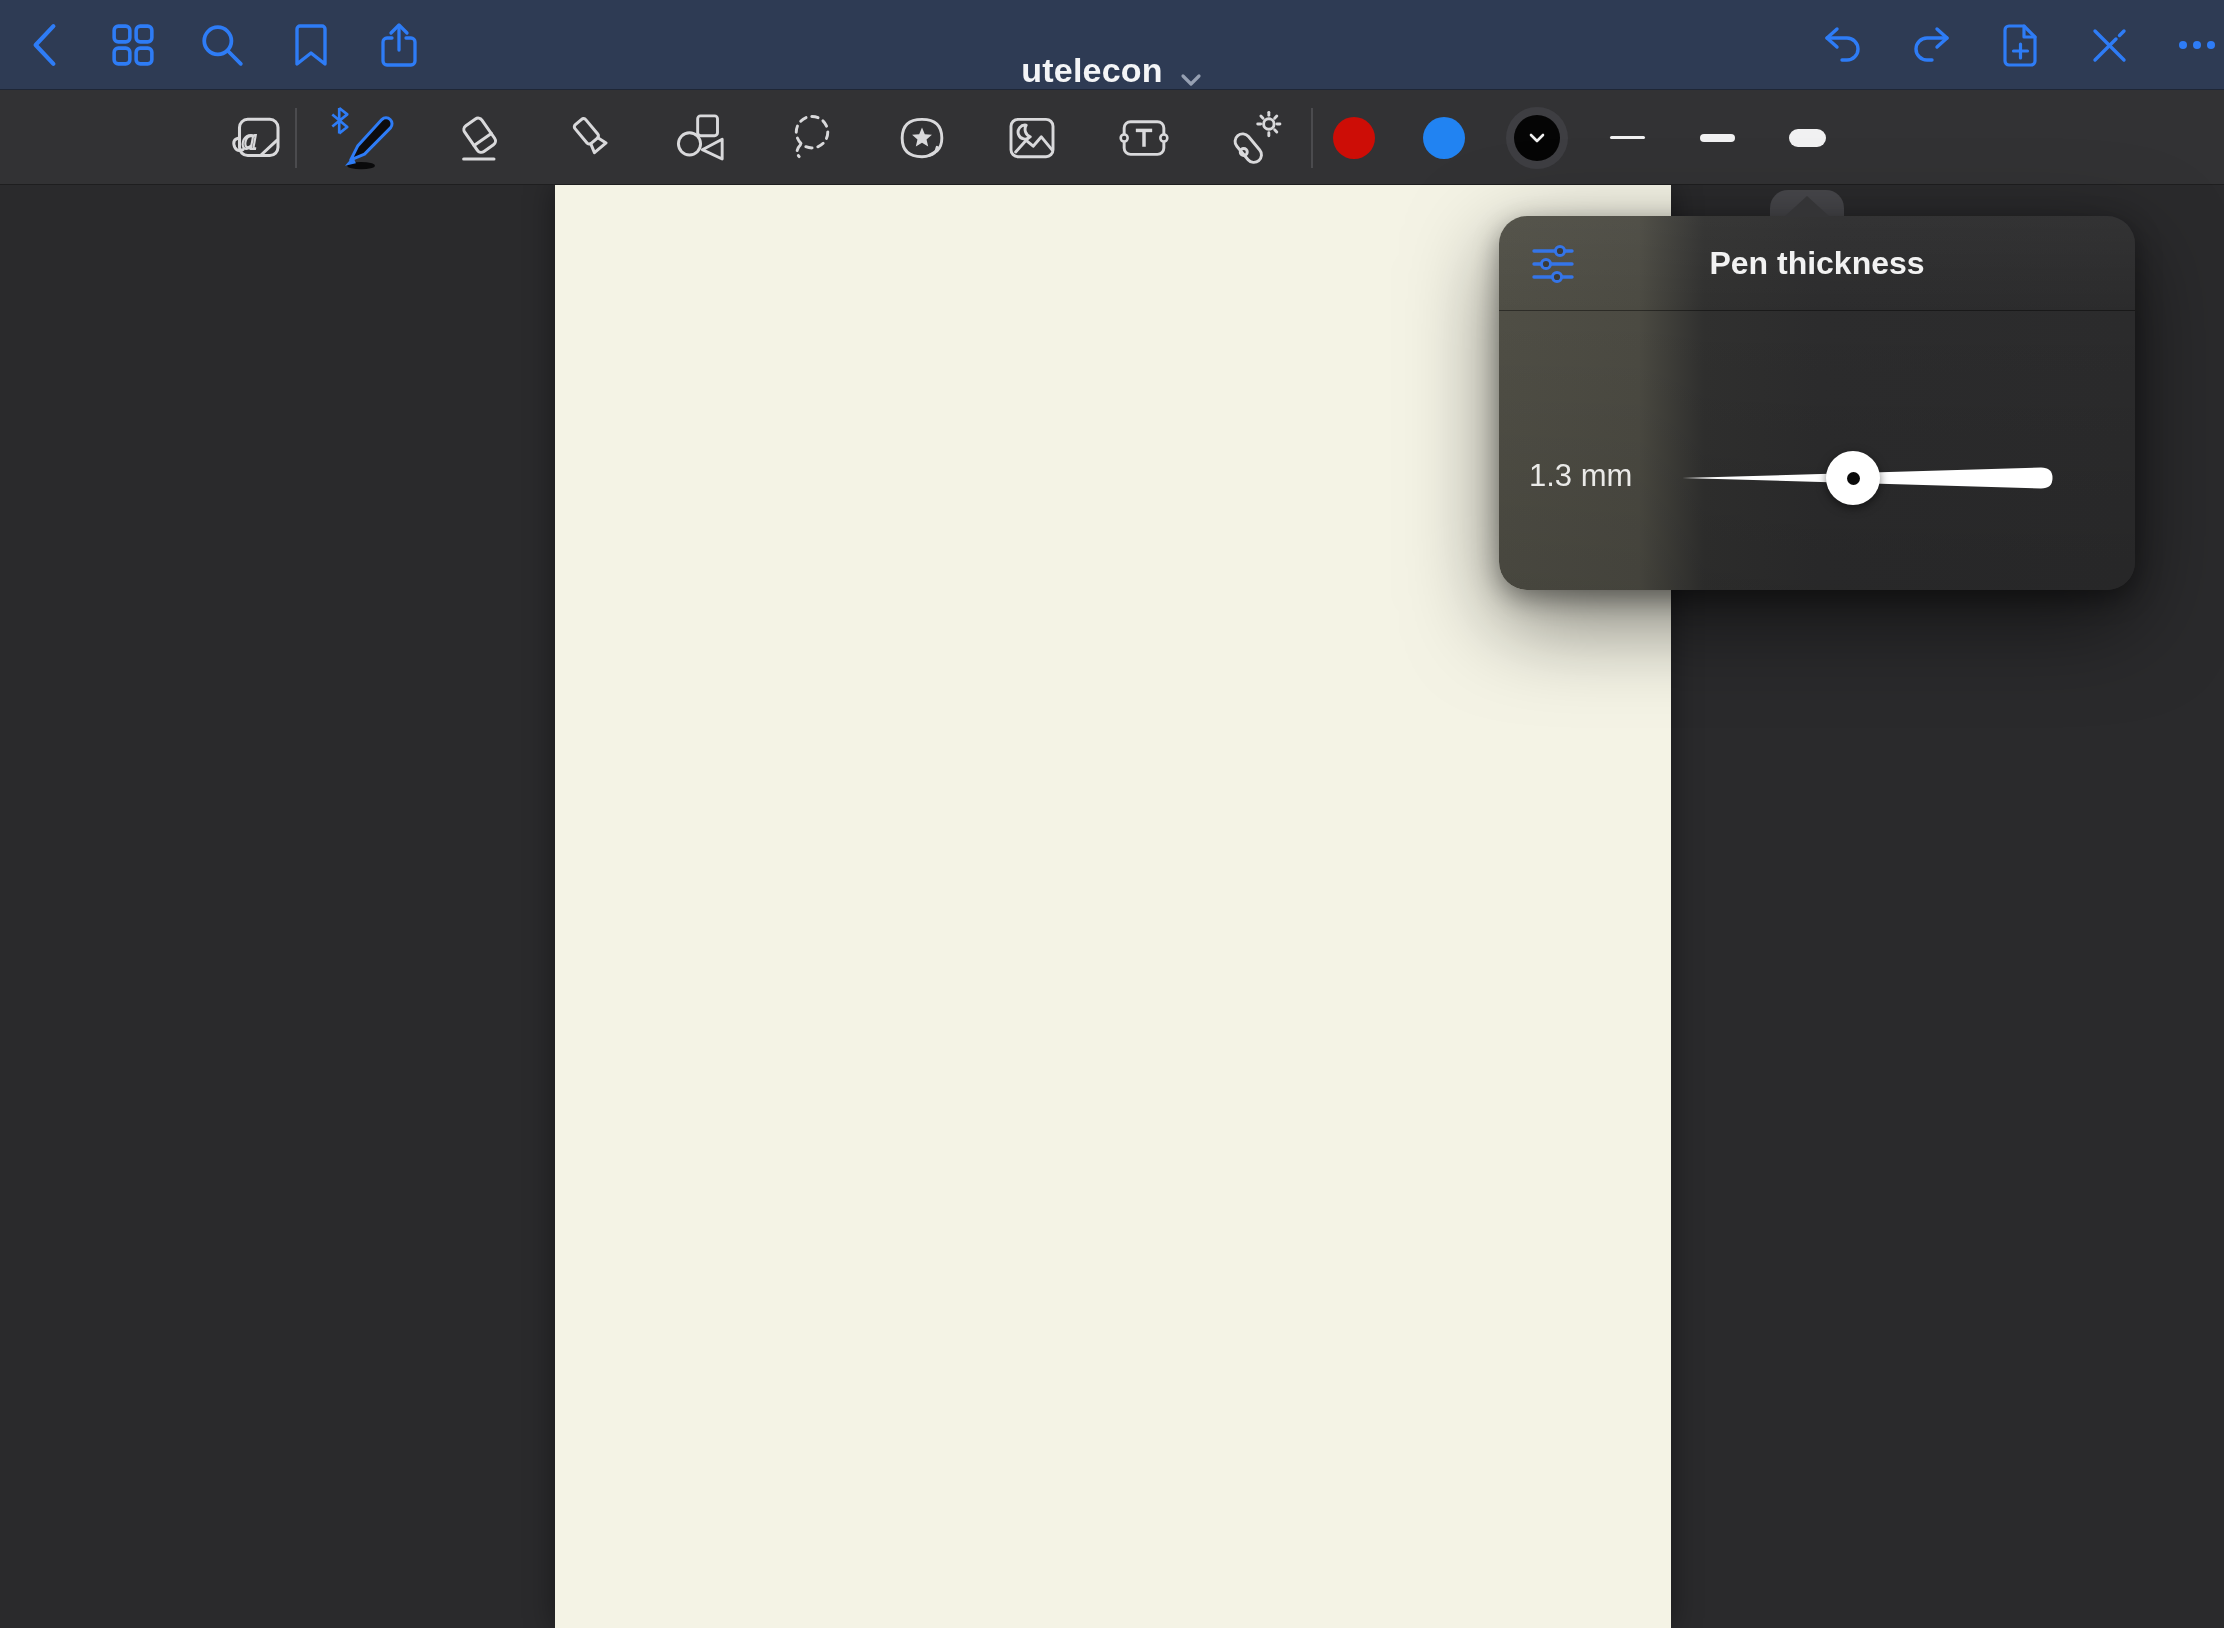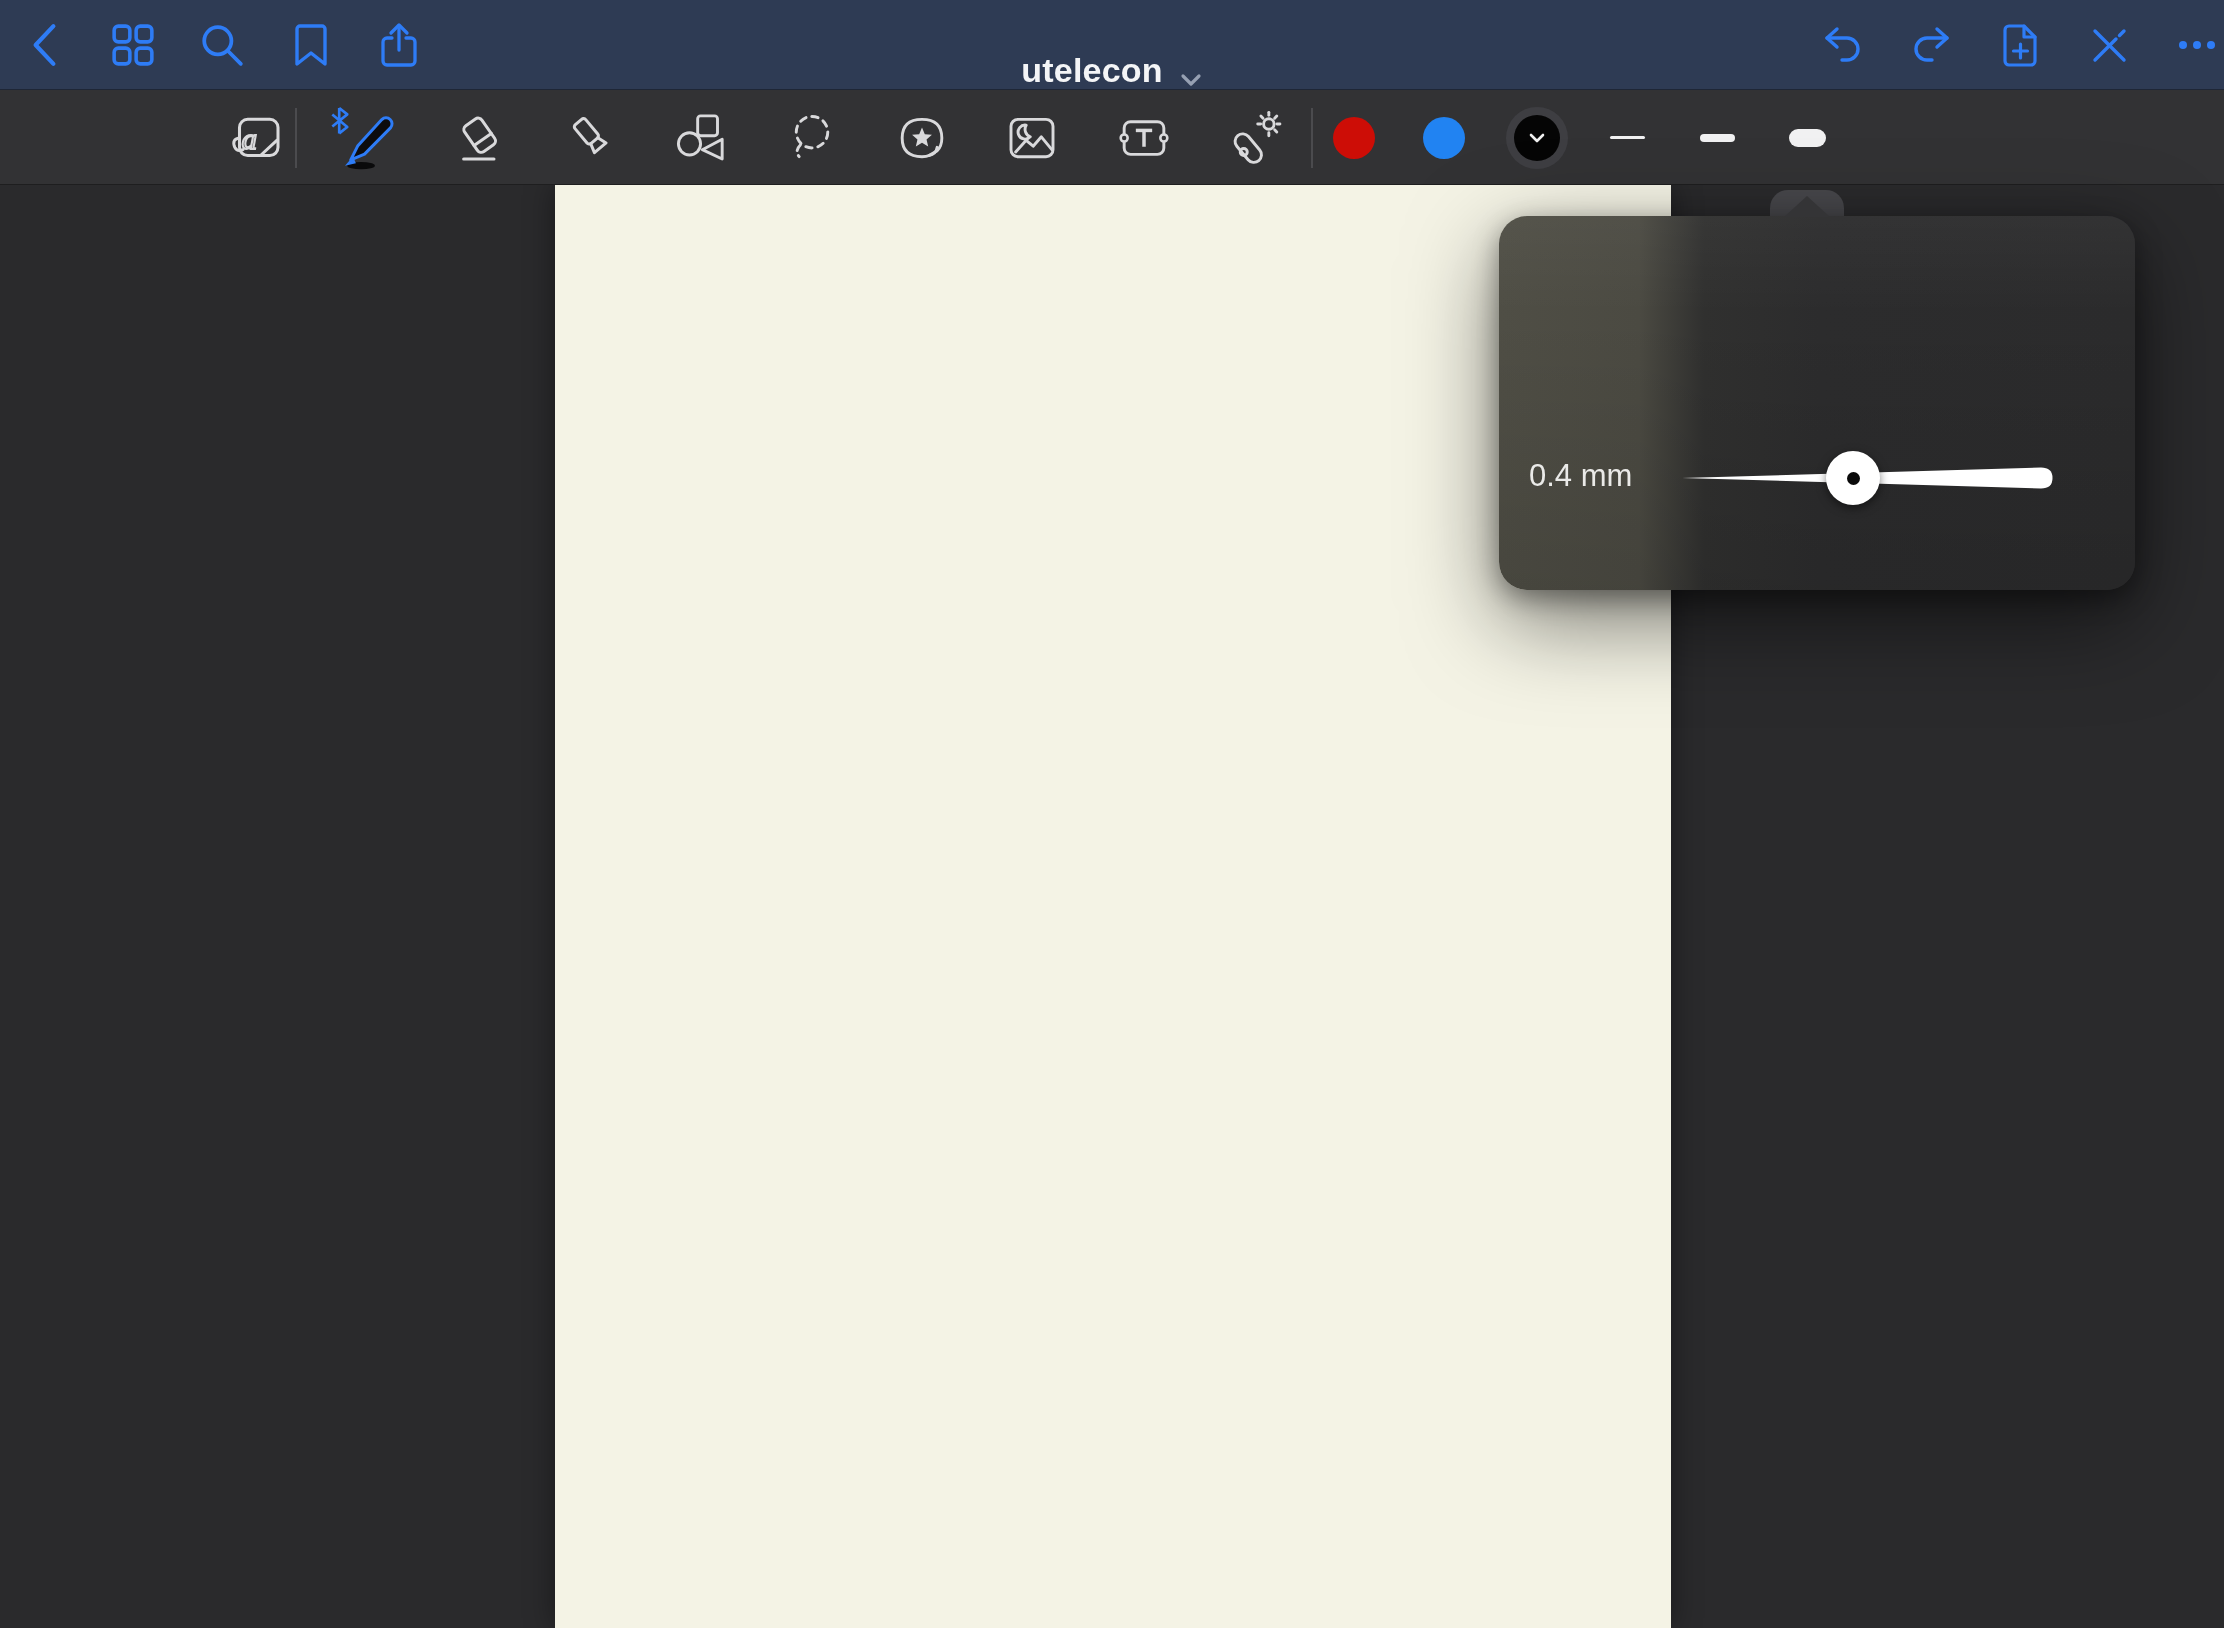--- a/index.html
+++ b/index.html
@@ -292,23 +292,40 @@
       <div class="tline" style="width:35px;height:8px;"></div>
     </div>
     <div class="thick-btn" style="left:1767px;">
       <div class="tline" style="width:37px;height:18px;"></div>
     </div>
   </div>
 
   <div class="popover-caret"></div>
   <div class="popover">
 
+    <div class="popover-header">
+      <div class="popover-header-icon">
+        <svg width="46" height="40" viewBox="0 0 46 40">
+          <g stroke="#3575e8" stroke-width="3.4" stroke-linecap="round">
+            <line x1="4" y1="7" x2="42" y2="7"></line>
+            <line x1="4" y1="20" x2="42" y2="20"></line>
+            <line x1="4" y1="33" x2="42" y2="33"></line>
+          </g>
+          <g fill="#3a3a38" stroke="#3575e8" stroke-width="3">
+            <circle cx="30" cy="7" r="4.6"></circle>
+            <circle cx="16" cy="20" r="4.6"></circle>
+            <circle cx="27" cy="33" r="4.6"></circle>
+          </g>
+        </svg>
+      </div>
+      <div class="popover-title">Pen thickness</div>
+    </div>
 
     <div class="popover-body">
-      <div class="mm-label">0.4 mm</div>
+      <div class="mm-label">1.3 mm</div>
 
       <div class="slider">
         <svg width="384" height="60" viewBox="0 0 384 60">
           <path d="M3,30 L362,19.5 Q373.5,19.5 373.5,30 Q373.5,40.5 362,40.5 Z" fill="#ffffff"></path>
         </svg>
       </div>
       <div class="slider-knob">
         <div class="slider-knob-dot"></div>
       </div>
     </div>

